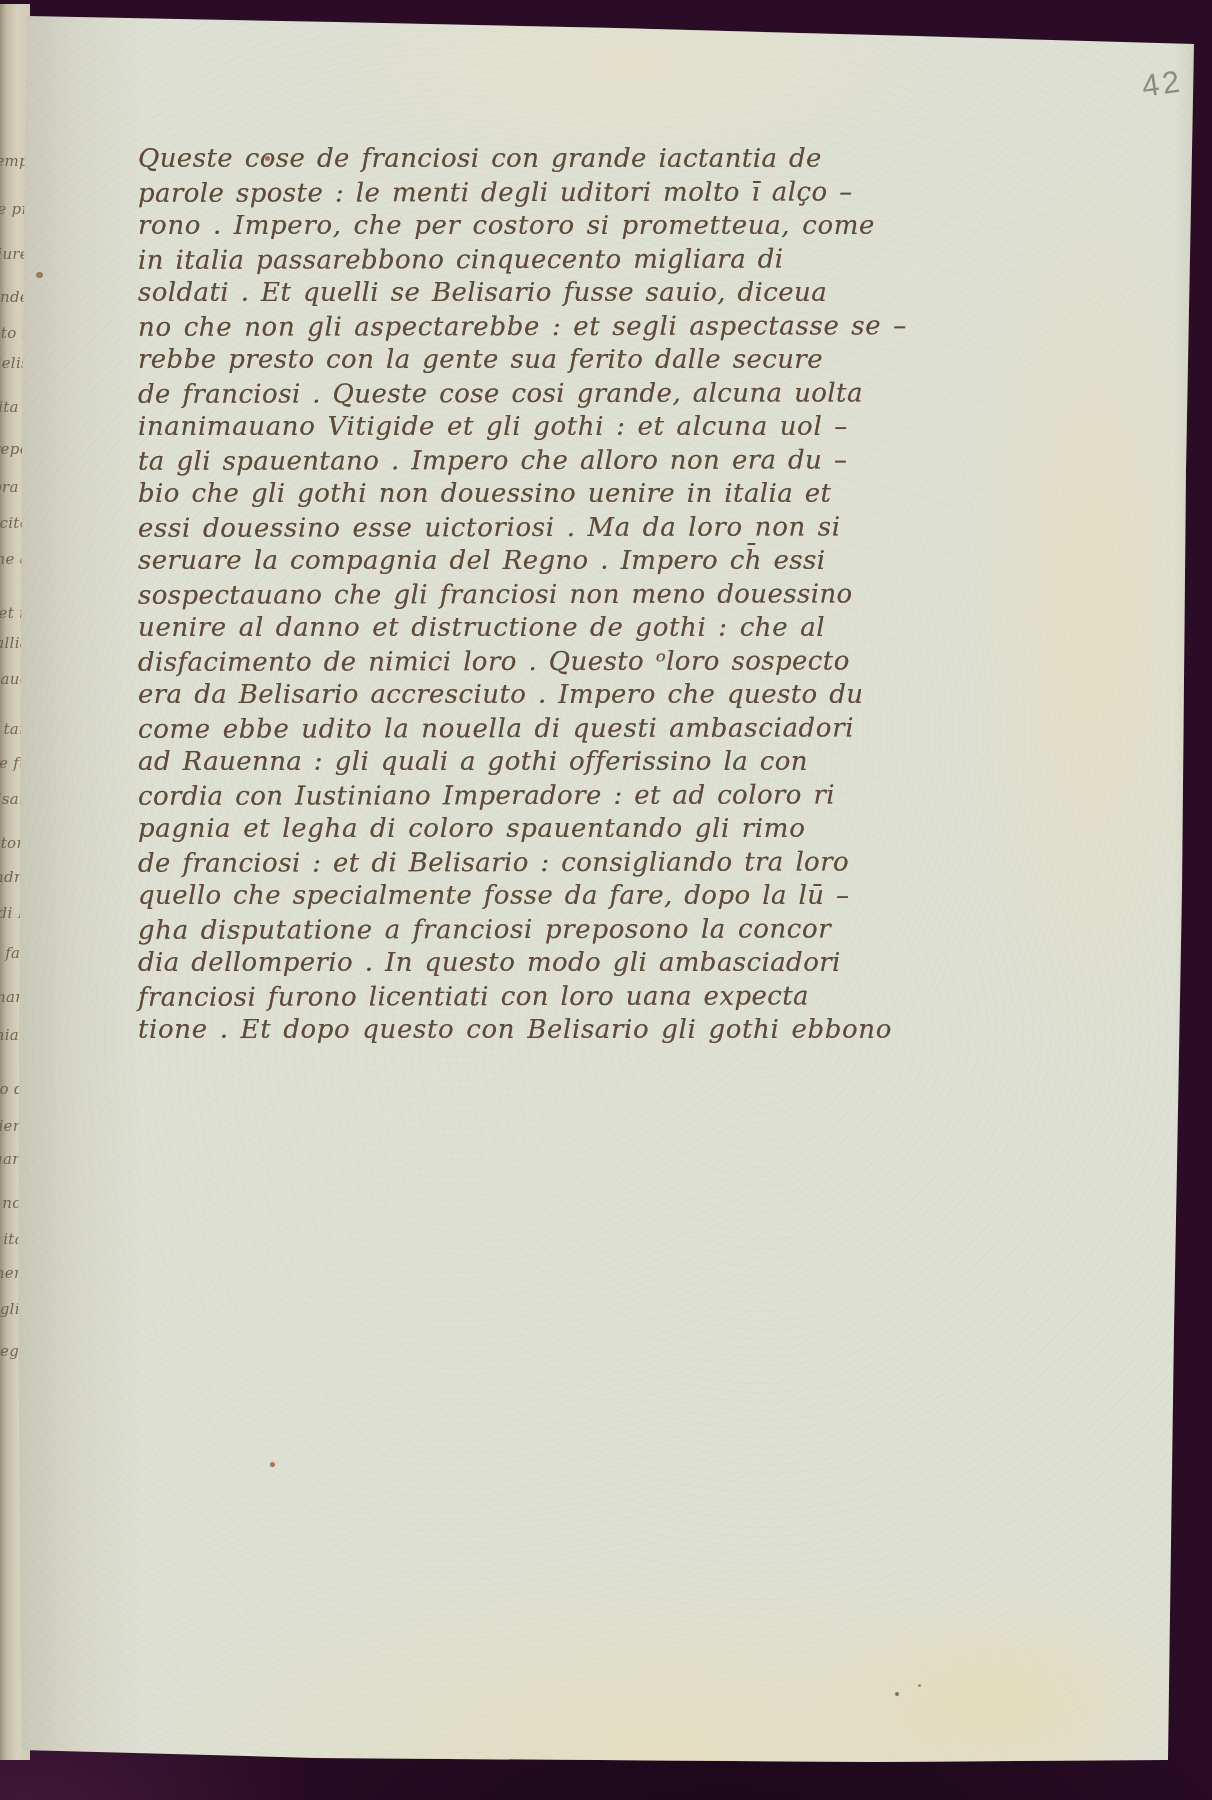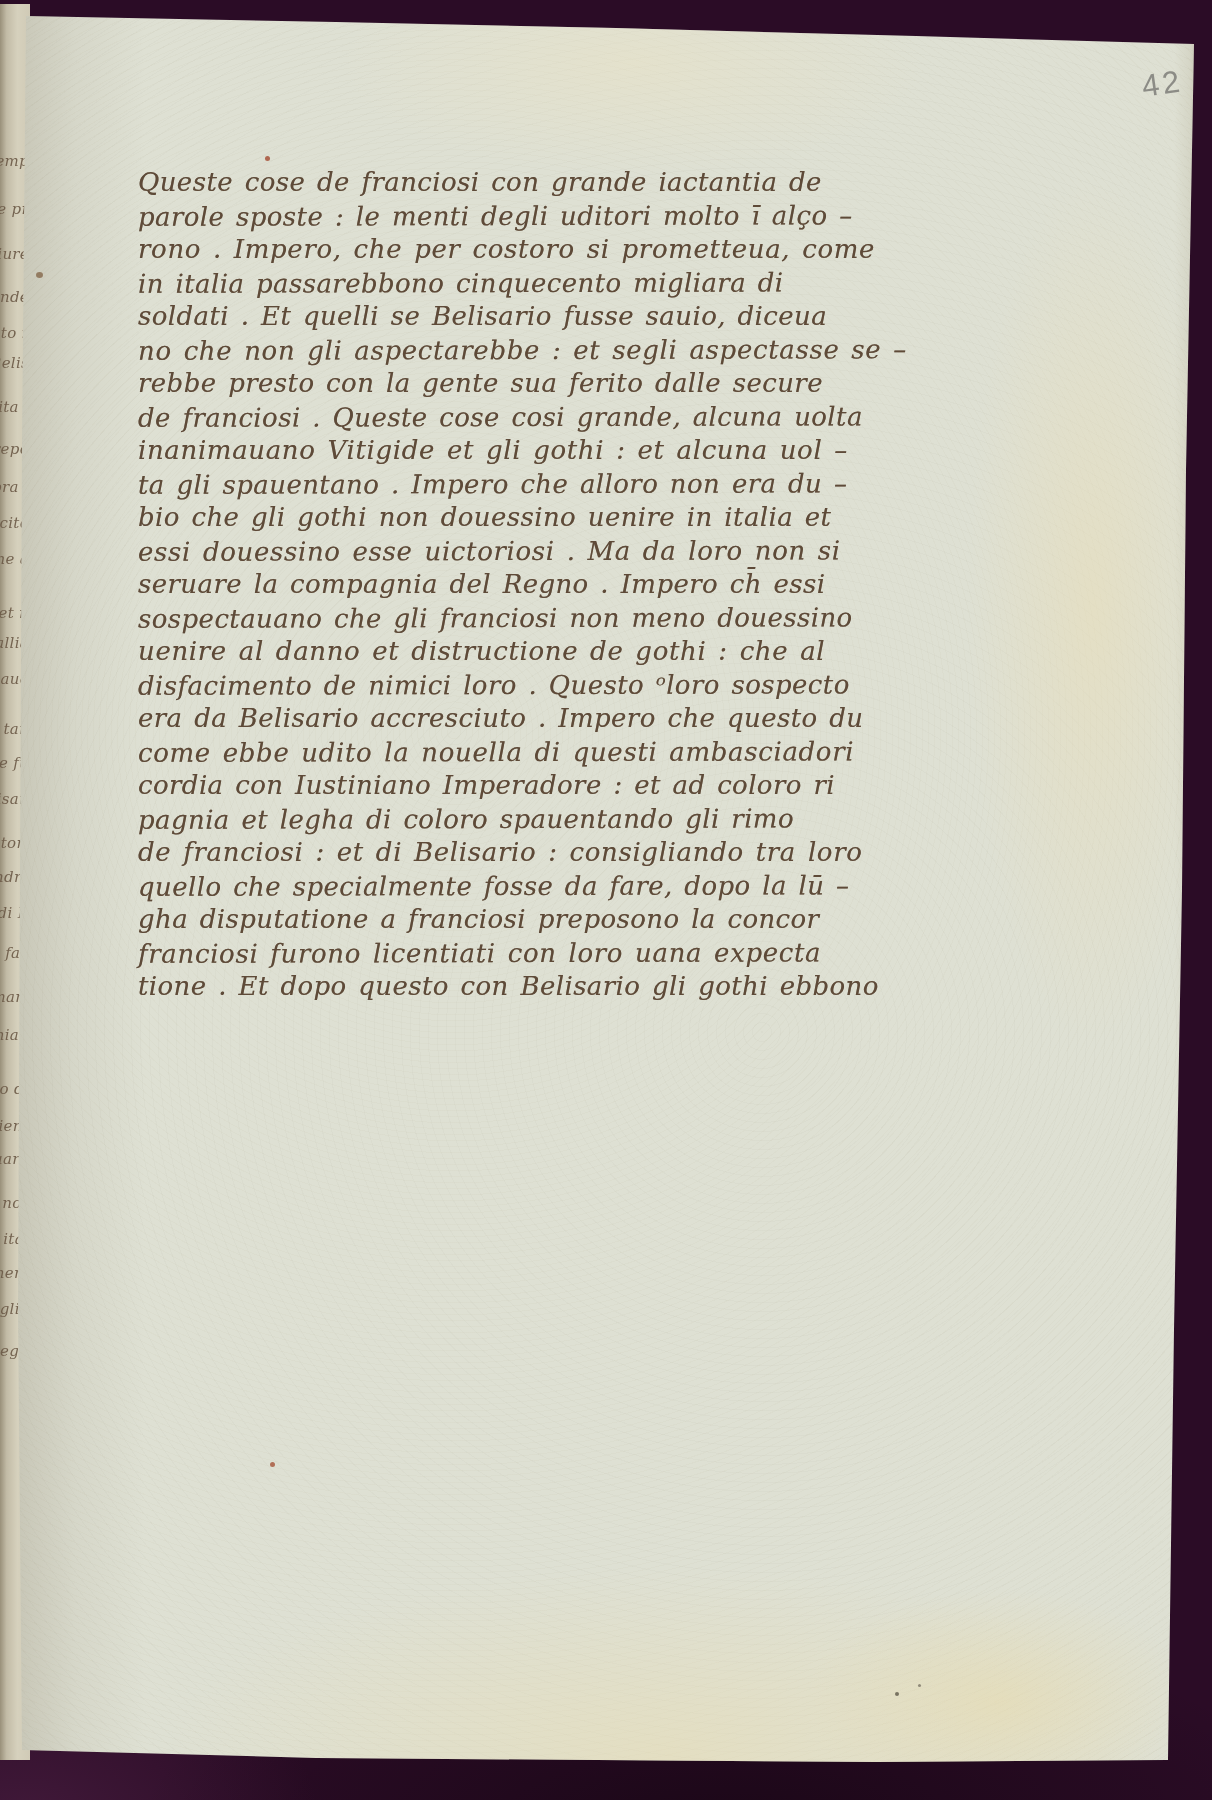--- a/index.html
+++ b/index.html
@@ -51,21 +51,21 @@
       #dee0d3;
   }
   .folio-number{
     position:absolute;left:1126px;top:56px;
     font-family:"Liberation Sans", sans-serif;
     font-size:31px;color:#8c8c86;
     letter-spacing:3px;
     transform:rotate(-8deg);
   }
   .text-block{
-    position:absolute;left:122px;top:156px;width:830px;
+    position:absolute;left:122px;top:132px;width:830px;
   }
   .line{
     height:33.5px;line-height:33.5px;
     white-space:nowrap;
     font-style:italic;
     font-size:26px;
     letter-spacing:.4px;word-spacing:3px;
     color:#5e4a38;
     text-shadow:0 0 .6px rgba(94,74,56,.55);
   }
@@ -133,25 +133,27 @@
         <div class="line">inanimauano Vitigide et gli gothi : et alcuna uol  –</div>
         <div class="line">ta gli spauentano . Impero che alloro non era du  –</div>
         <div class="line">bio che gli gothi non douessino uenire in italia et</div>
         <div class="line">essi douessino esse uictoriosi . Ma da loro non si</div>
         <div class="line">seruare la compagnia del Regno . Impero ch̄ essi</div>
         <div class="line">sospectauano che gli franciosi non meno douessino</div>
         <div class="line">uenire al danno et distructione de gothi : che al</div>
         <div class="line">disfacimento de nimici loro . Questo ᵒloro sospecto</div>
         <div class="line">era da Belisario accresciuto . Impero che questo du</div>
         <div class="line">come ebbe udito la nouella di questi ambasciadori</div>
+        <div class="line">ad Rauenna : gli quali a gothi offerissino la con</div>
         <div class="line">cordia con Iustiniano Imperadore : et ad coloro ri</div>
         <div class="line">pagnia et legha di coloro spauentando gli rimo</div>
         <div class="line">de franciosi : et di Belisario : consigliando tra loro</div>
         <div class="line">quello che specialmente fosse da fare, dopo la lū  –</div>
         <div class="line">gha disputatione a franciosi preposono la concor</div>
+        <div class="line">dia dellomperio . In questo modo gli ambasciadori</div>
         <div class="line">franciosi furono licentiati con loro uana expecta</div>
         <div class="line">tione . Et dopo questo con Belisario gli gothi ebbono</div>
       </div>
 
     <div class="dot dot-red-1"></div>
     <div class="dot dot-red-2"></div>
     <div class="dot dot-brown-1"></div>
     <div class="dot dot-dark-1"></div>
     <div class="dot dot-dark-2"></div>
   </div>

